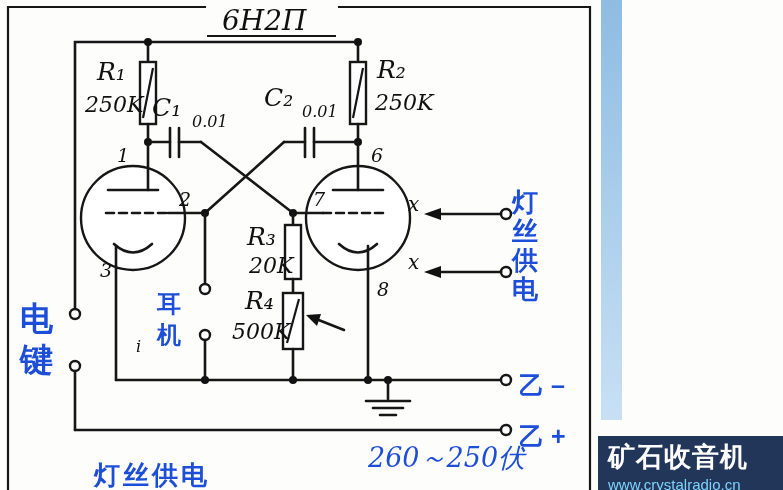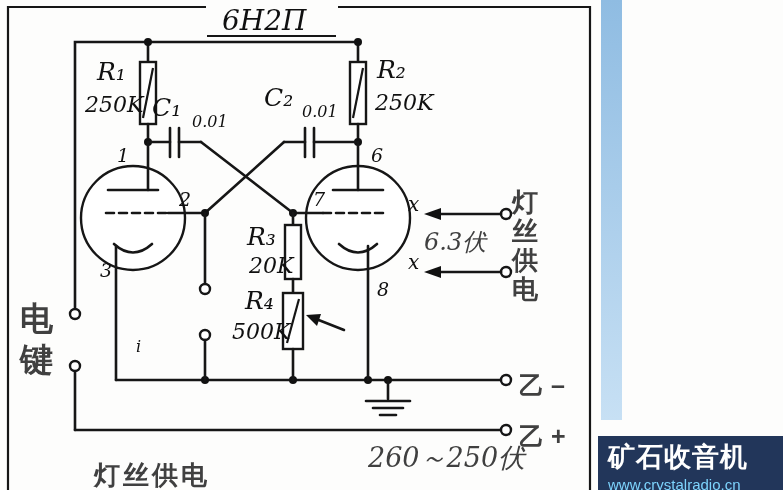--- a/index.html
+++ b/index.html
@@ -8,21 +8,21 @@
   .stage{position:absolute;left:0;top:0;width:783px;height:490px;padding-left:45px;}
   svg{position:absolute;left:0;top:0;}
   .w{stroke:#161616;stroke-width:2.6;fill:none;stroke-linecap:round;}
   .bd{stroke:#161616;stroke-width:2.2;fill:none;}
   .dash{stroke-dasharray:8 5;}
   .dot{fill:#111;stroke:none;}
   .term{fill:#fff;stroke:#161616;stroke-width:2.4;}
   .comp{fill:#fff;stroke:#161616;stroke-width:2.4;}
   .ah{fill:#111;stroke:none;}
   text.lbl{font-family:"DejaVu Serif",serif;font-style:italic;fill:#101010;}
-  .cjk{position:absolute;color:#404040;font-family:"Liberation Sans",sans-serif;}
+  .cjk{position:absolute;color:#1d4ed8;font-family:"Liberation Sans",sans-serif;}
   .vstack{word-break:break-all;}
   .ital{font-family:"DejaVu Serif",serif;font-style:italic;}
   .bluestrip{position:absolute;left:601px;top:0;width:21px;height:420px;
      background:linear-gradient(180deg,#8fbce2 0%,#c7e0f4 100%);}
   .watermark{position:absolute;left:598px;top:418px;width:185px;height:72px;
      background:#22365a;color:#ffffff;box-sizing:border-box;padding:7px 0 0 10px;margin-top:18px;}
   .wm-title{font-size:27px;font-weight:bold;letter-spacing:1px;line-height:1.1;}
   .wm-url{font-size:15px;color:#7dd3fc;margin-top:3px;}
 </style>
 </head>
@@ -166,24 +166,24 @@
     <text class="lbl" x="371" y="162" font-size="19">6</text>
     <text class="lbl" x="313" y="206" font-size="19">7</text>
     <text class="lbl" x="377" y="296" font-size="19">8</text>
     <text class="lbl" x="408" y="211" font-size="20">x</text>
     <text class="lbl" x="408" y="269" font-size="20">x</text>
     <text class="lbl" x="136" y="352" font-size="16">i</text>
   </svg>
 
   <div class="cjk vstack" style="left:20px;top:298px;width:30px;font-size:33px;font-weight:600;line-height:1.25;">电键</div>
 
+  <div class="cjk vstack" style="left:157px;top:288px;width:26px;font-size:24px;font-weight:600;line-height:1.3;">耳机</div>
 
   <div class="cjk vstack" style="left:512px;top:188px;width:28px;font-size:26px;font-weight:600;line-height:1.12;">灯丝供电</div>
 
-  <div class="cjk ital" style="left:424px;top:226px;font-size:24px;">6.3伏</div>
 
   <div class="cjk" style="left:519px;top:369px;font-size:25px;font-weight:600;">乙 –</div>
 
   <div class="cjk" style="left:519px;top:420px;font-size:25px;font-weight:600;">乙 +</div>
 
   <div class="cjk ital" style="left:368px;top:440px;font-size:27px;">260～250伏</div>
 
   <div class="cjk" style="left:94px;top:458px;font-size:26px;font-weight:600;letter-spacing:3px;">灯丝供电</div>
 
   <div class="bluestrip"></div>

